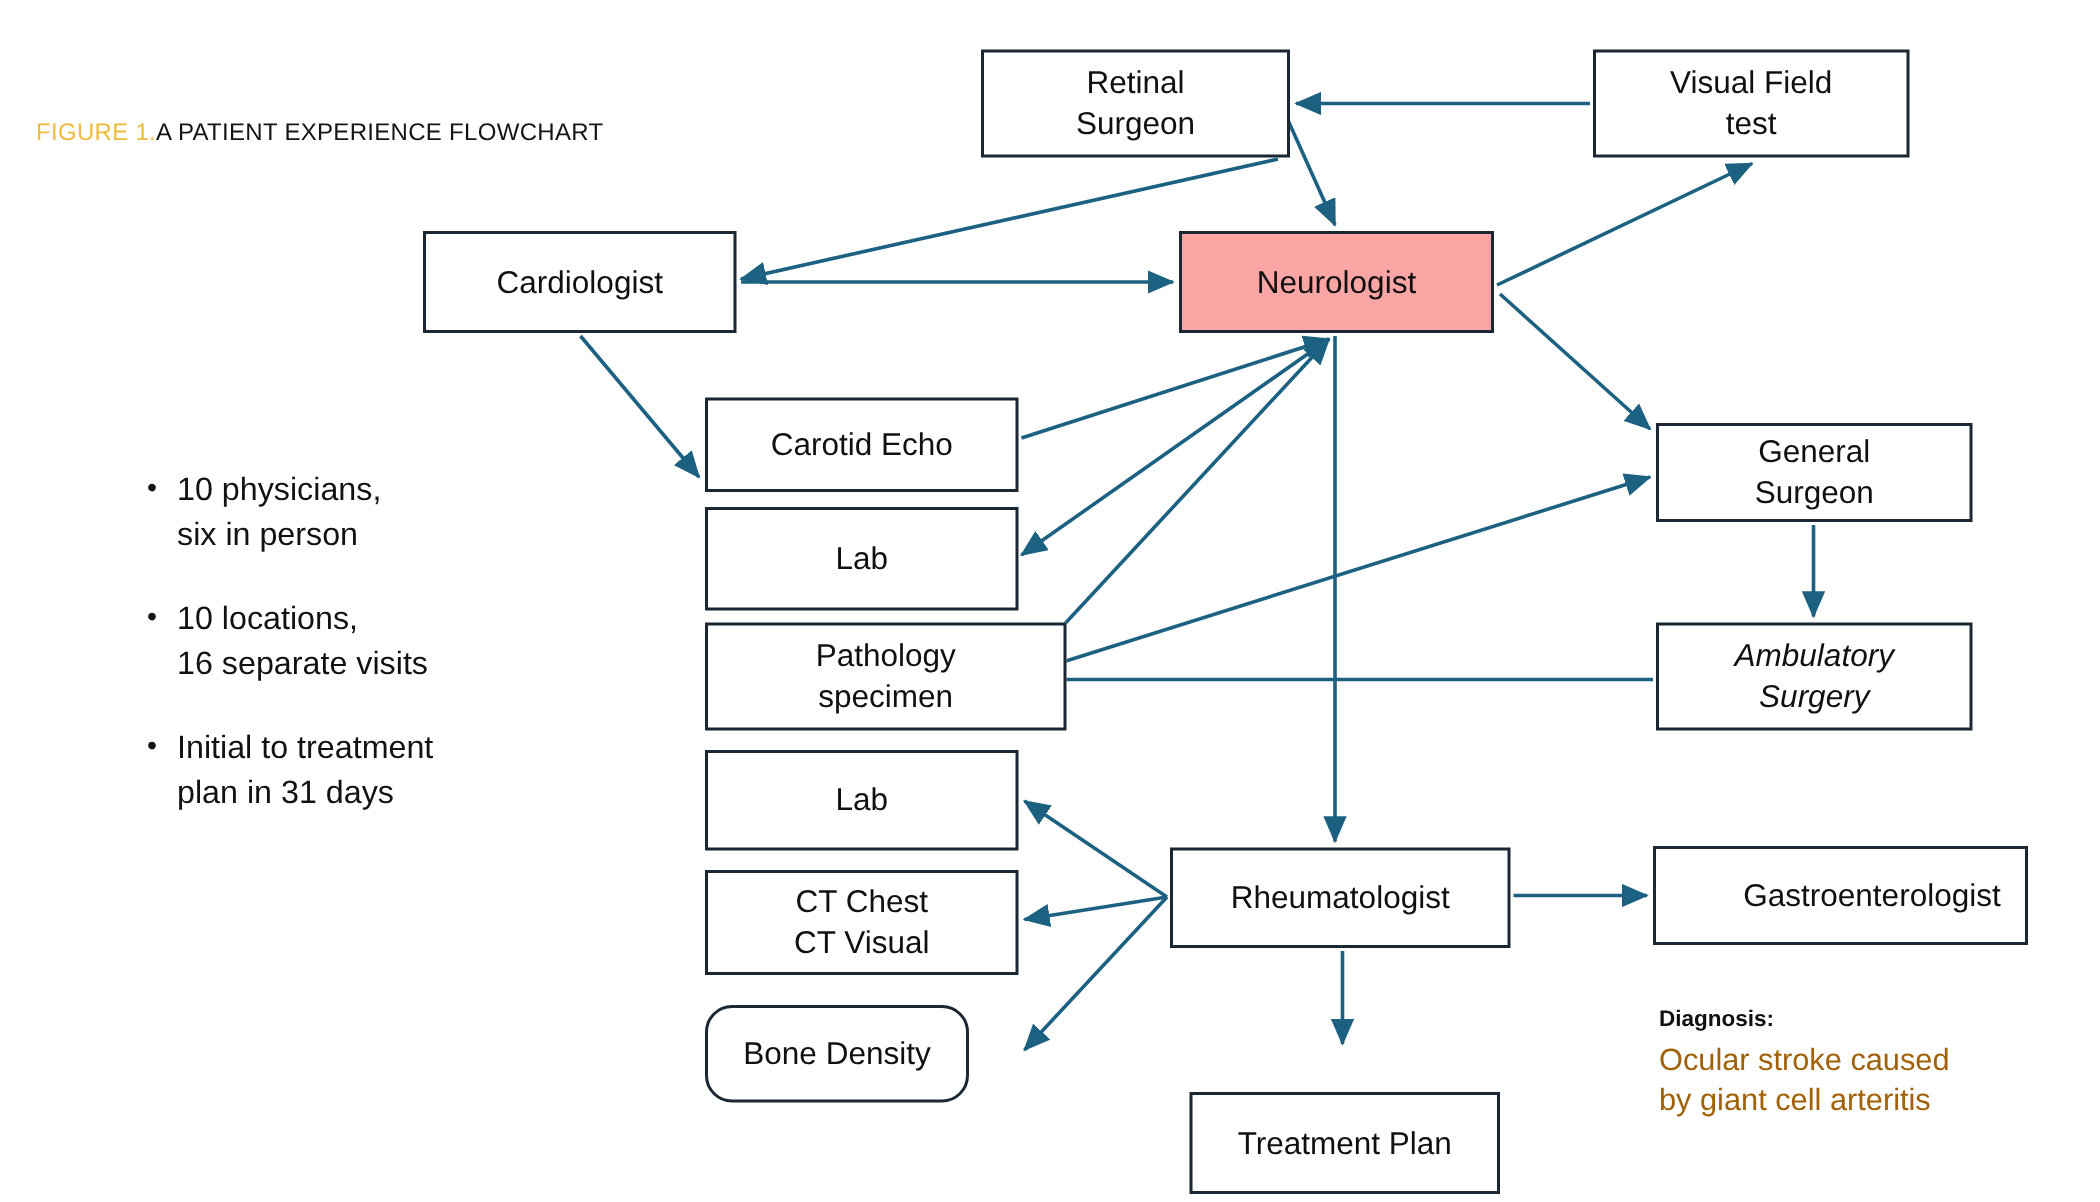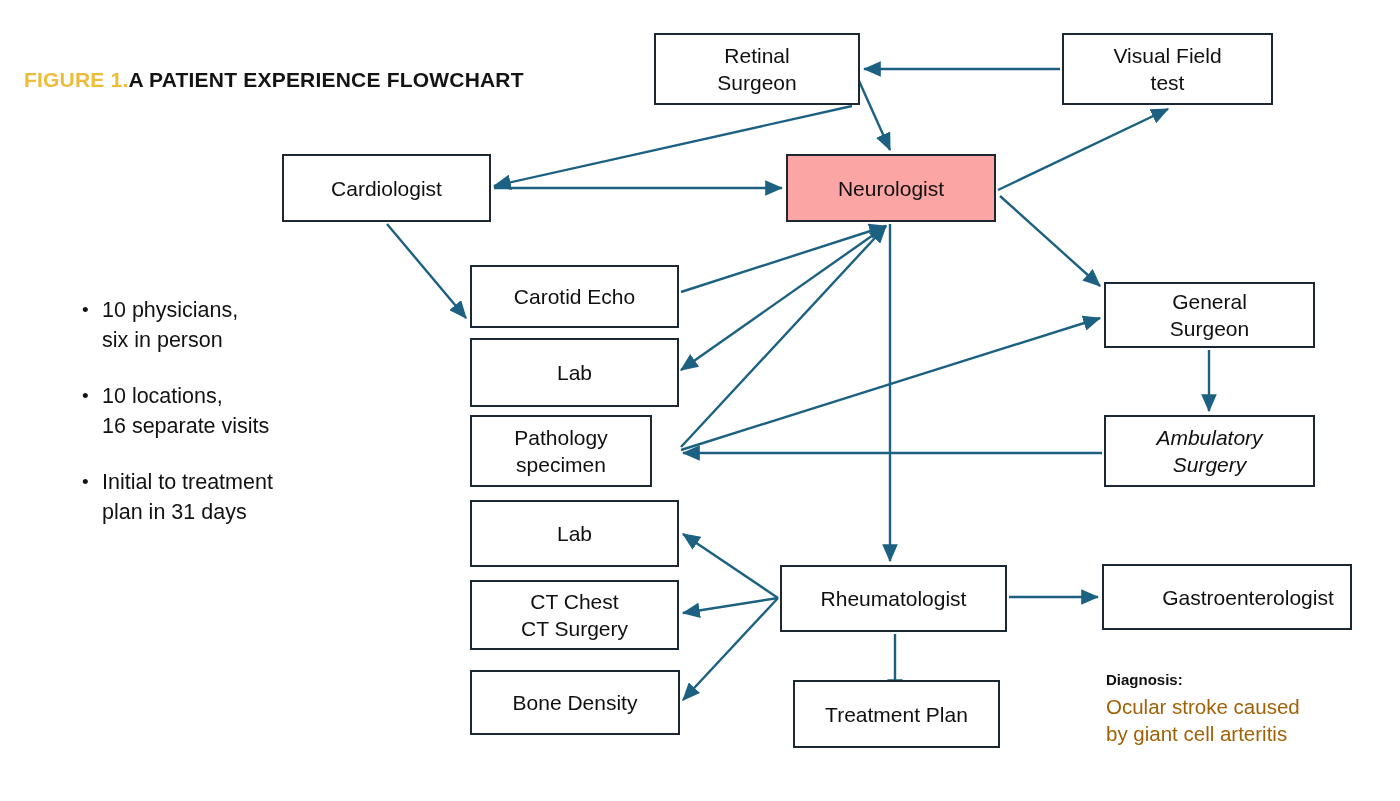--- a/index.html
+++ b/index.html
@@ -16,23 +16,23 @@
     width: 1400px;
     height: 801px;
     overflow: hidden;
     background: #ffffff;
   }
 
   
   #figure-title {
     position: absolute;
     left: 24px;
-    top: 68px;
-    font-size: 21px;
-    font-weight: bold;
+    top: 80px;
+    font-size: 16px;
+    font-weight: normal;
     letter-spacing: 0.2px;
     white-space: nowrap;
   }
   #figure-title .fig-label {
     color: #edbc3b;
   }
   #figure-title .fig-name {
     color: #141414;
   }
 
@@ -45,21 +45,21 @@
   }
   #narrative .intro {
     font-size: 21.5px;
     line-height: 30px;
     color: #121212;
     margin: 0 0 26px 0;
     white-space: pre-line;
   }
   #narrative ul {
     list-style: none;
-    margin: 0;
+    margin: 16px;
     padding: 0;
   }
   #narrative li {
     position: relative;
     font-size: 21.5px;
     line-height: 30px;
     color: #121212;
     padding-left: 24px;
     margin-bottom: 26px;
     white-space: pre-line;
@@ -159,33 +159,33 @@
 
   <div id="node-layer">
       <div class="node" style="left: 654px; top: 33px; width: 206px; height: 72px; border-color: rgb(27, 39, 51); background: rgb(255, 255, 255);">Retinal
 Surgeon</div>
       <div class="node" style="left: 1062px; top: 33px; width: 211px; height: 72px; border-color: rgb(27, 39, 51); background: rgb(255, 255, 255);">Visual Field
 test</div>
       <div class="node" style="left: 282px; top: 154px; width: 209px; height: 68px; border-color: rgb(27, 39, 51); background: rgb(255, 255, 255);">Cardiologist</div>
       <div class="node" style="left: 786px; top: 154px; width: 210px; height: 68px; border-color: rgb(27, 39, 51); background: #fca5a5;">Neurologist</div>
       <div class="node" style="left: 470px; top: 265px; width: 209px; height: 63px; border-color: rgb(27, 39, 51); background: rgb(255, 255, 255);">Carotid Echo</div>
       <div class="node" style="left: 470px; top: 338px; width: 209px; height: 69px; border-color: rgb(27, 39, 51); background: rgb(255, 255, 255);">Lab</div>
-      <div class="node" style="left: 470px; top: 415px; width: 182px; height: 72px; border-color: rgb(27, 39, 51); background: rgb(255, 255, 255);">Pathology
+      <div class="node" style="left: 470px; top: 415px; width: 241px; height: 72px; border-color: rgb(27, 39, 51); background: rgb(255, 255, 255);">Pathology
 specimen</div>
       <div class="node" style="left: 1104px; top: 282px; width: 211px; height: 66px; border-color: rgb(27, 39, 51); background: rgb(255, 255, 255);">General
 Surgeon</div>
       <div class="node" style="left: 1104px; top: 415px; width: 211px; height: 72px; border-color: rgb(27, 39, 51); background: rgb(255, 255, 255); font-style: italic;">Ambulatory
 Surgery</div>
       <div class="node" style="left: 470px; top: 500px; width: 209px; height: 67px; border-color: rgb(27, 39, 51); background: rgb(255, 255, 255);">Lab</div>
       <div class="node" style="left: 470px; top: 580px; width: 209px; height: 70px; border-color: rgb(27, 39, 51); background: rgb(255, 255, 255);">CT Chest
-CT Surgery</div>
-      <div class="node" style="left: 470px; top: 670px; width: 210px; height: 65px; border-color: rgb(27, 39, 51); background: rgb(255, 255, 255);">Bone Density</div>
+CT Visual</div>
+      <div class="node" style="left: 470px; top: 670px; width: 176px; height: 65px; border-color: rgb(27, 39, 51); background: rgb(255, 255, 255); border-radius: 18px;">Bone Density</div>
       <div class="node" style="left: 780px; top: 565px; width: 227px; height: 67px; border-color: rgb(27, 39, 51); background: rgb(255, 255, 255);">Rheumatologist</div>
       <div class="node" style="left: 1102px; top: 564px; width: 250px; height: 66px; border-color: rgb(27, 39, 51); background: rgb(255, 255, 255); padding-left: 42px;">Gastroenterologist</div>
-      <div class="node" style="left: 793px; top: 680px; width: 207px; height: 68px; border-color: rgb(27, 39, 51); background: rgb(255, 255, 255);">Treatment Plan</div>
+      <div class="node" style="left: 793px; top: 728px; width: 207px; height: 68px; border-color: rgb(27, 39, 51); background: rgb(255, 255, 255);">Treatment Plan</div>
     </div>
 
   <div id="narrative">
     <ul>
       <li>10 physicians,
 six in person</li>
       <li>10 locations,
 16 separate visits</li>
       <li>Initial to treatment
 plan in 31 days</li>

